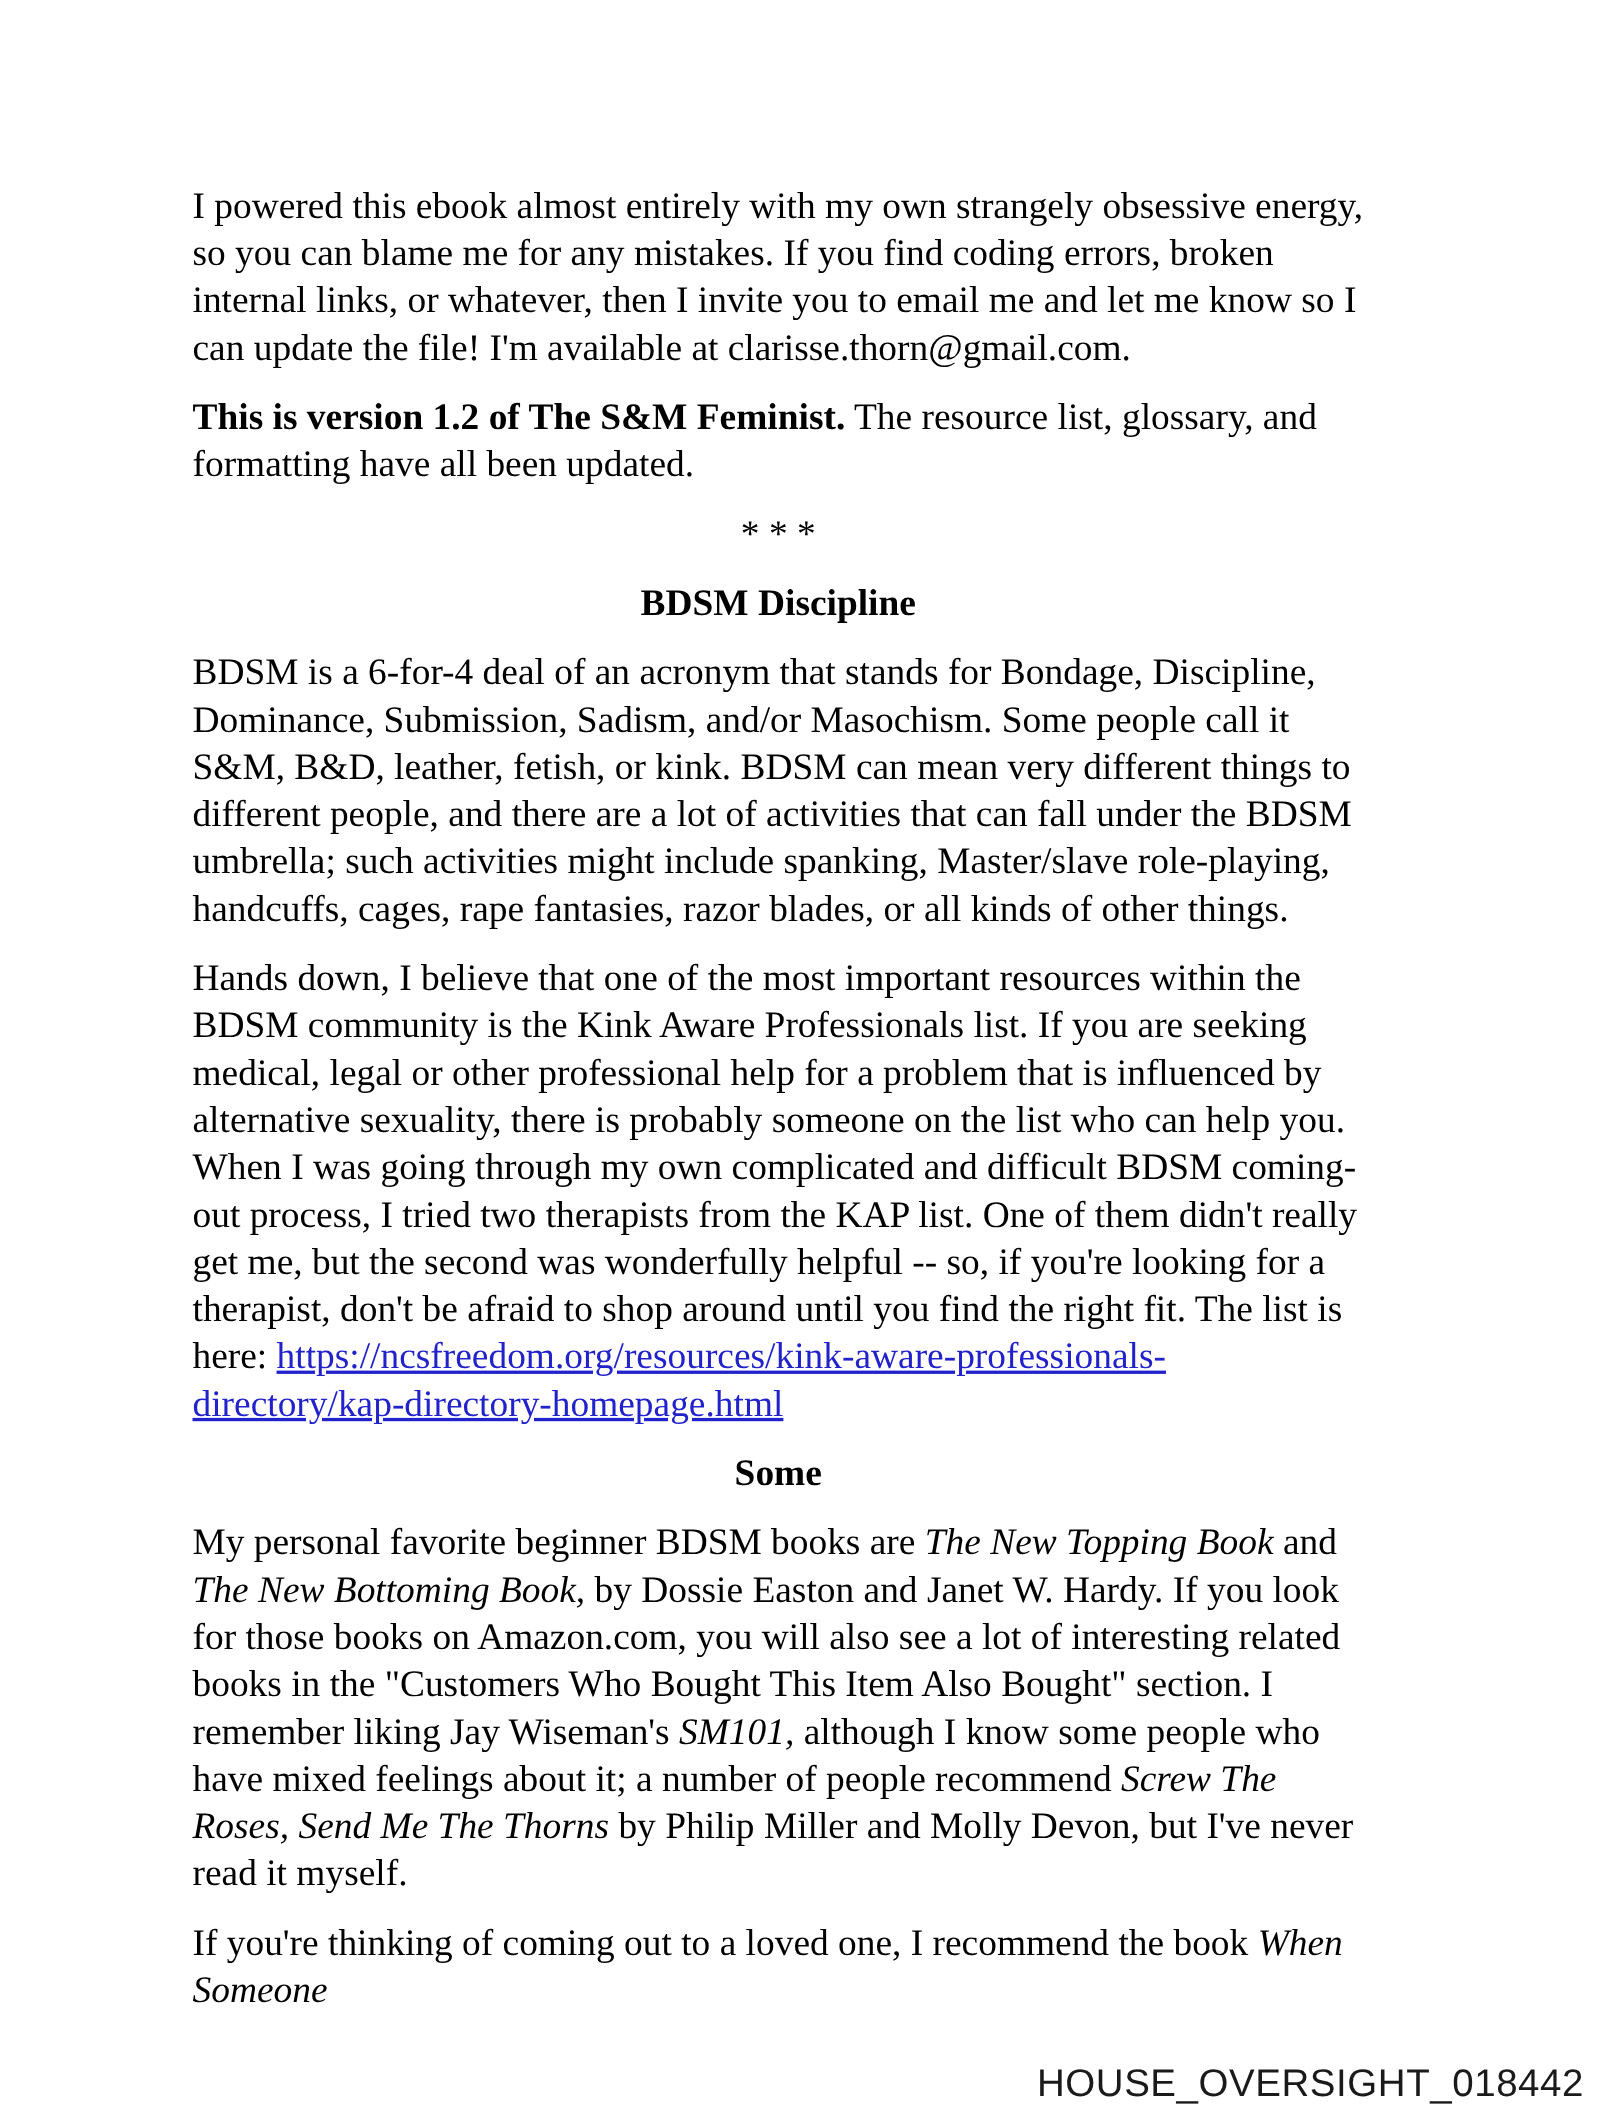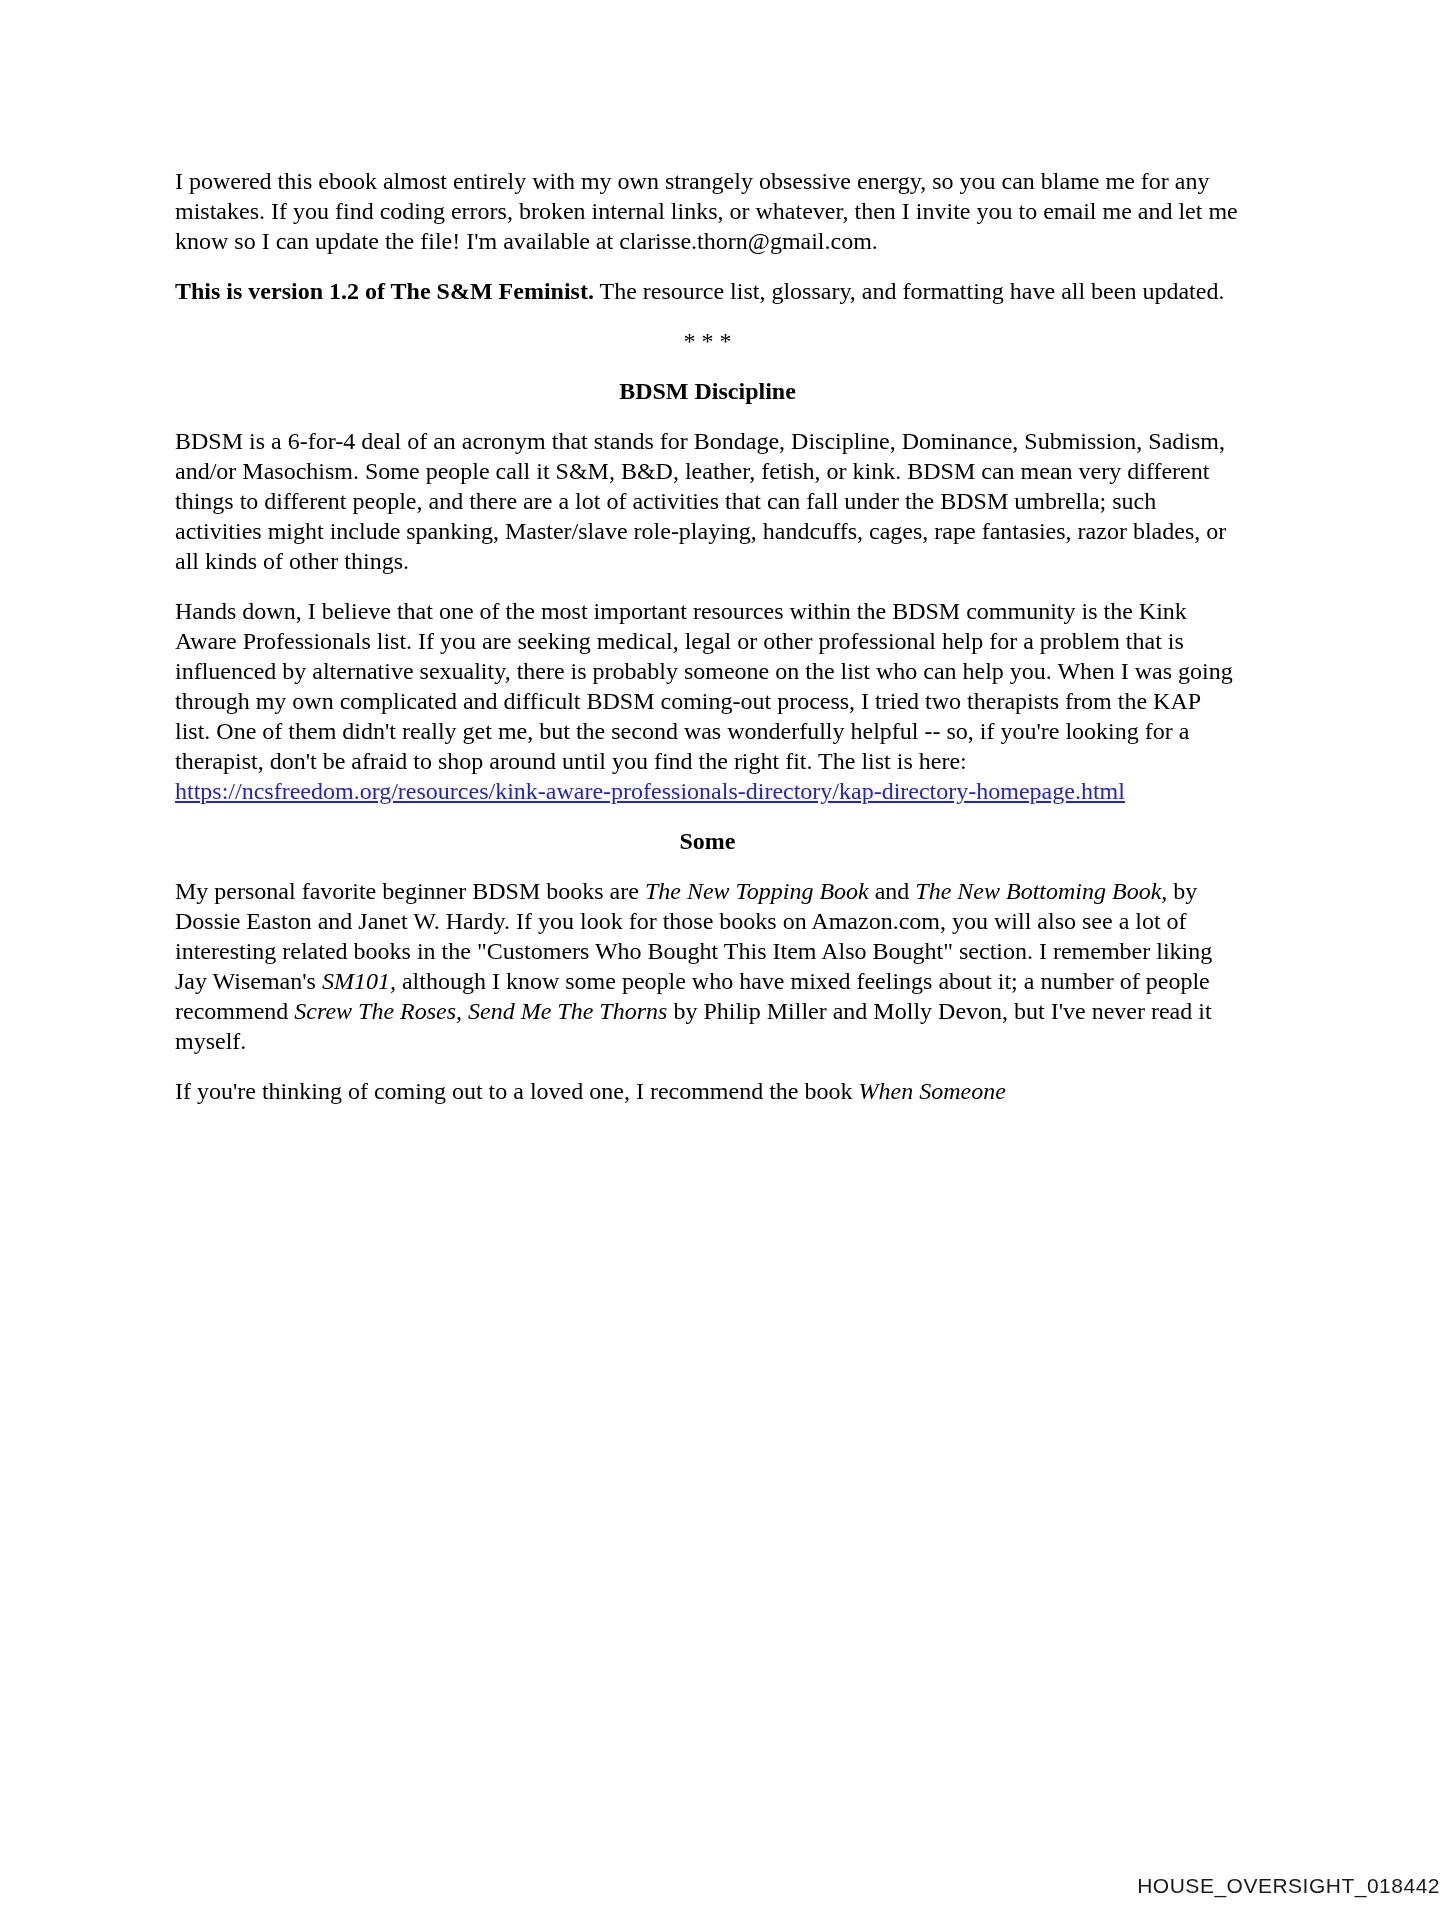--- a/index.html
+++ b/index.html
@@ -14,40 +14,40 @@
     overflow: hidden;
   }
   .content {
     position: absolute;
     left: 175px;
     top: 166px;
     width: 1065px;
   }
   .content p {
     margin: 0 0 20px 0;
-    font-size: 24px;
-    line-height: 30px;
+    font-size: 34px;
+    line-height: 43px;
     text-align: left;
   }
   .content p.heading { text-align: center; }
   .bold { font-weight: bold; }
   .italic { font-style: italic; }
   .bold-italic { font-weight: bold; }
   a.link {
     color: var(--link-color, #2222cc);
     text-decoration: underline;
     cursor: pointer;
     word-break: break-word;
   }
   .footer {
     position: absolute;
     top: 1874px;
     right: 13px;
     font-family: "Liberation Sans", "DejaVu Sans", sans-serif;
-    font-size: 21px;
+    font-size: 35px;
     letter-spacing: 0.5px;
     color: #1a1a1a;
   }
 </style>
 </head>
 <body>
 
 <div class="page">
   <main class="content" id="content">
       <p><span>I powered this ebook almost entirely with my own strangely obsessive energy, so you can blame me for any mistakes. If you find coding errors, broken internal links, or whatever, then I invite you to email me and let me know so I can update the file! I'm available at clarisse.thorn@gmail.com.</span></p>

